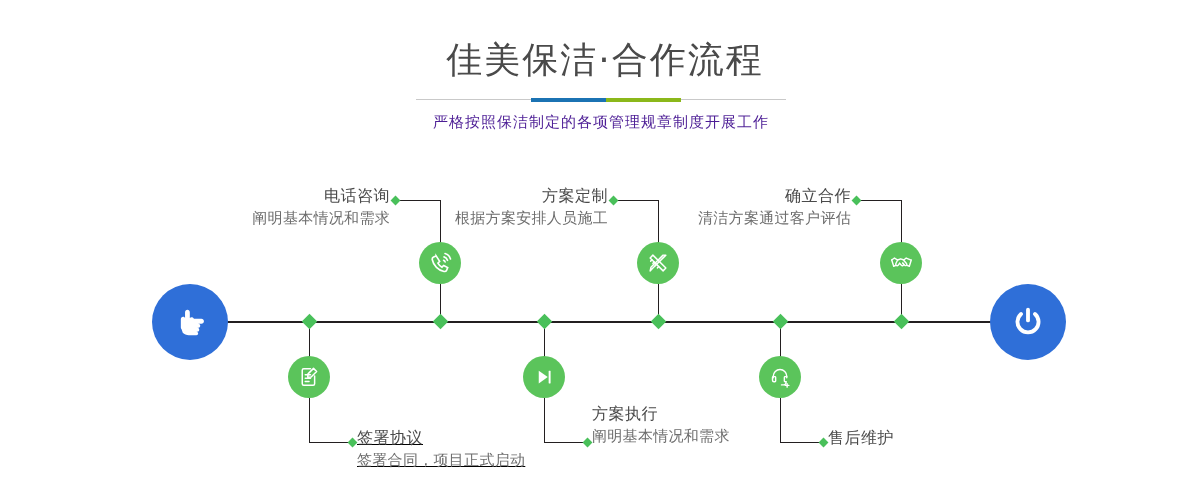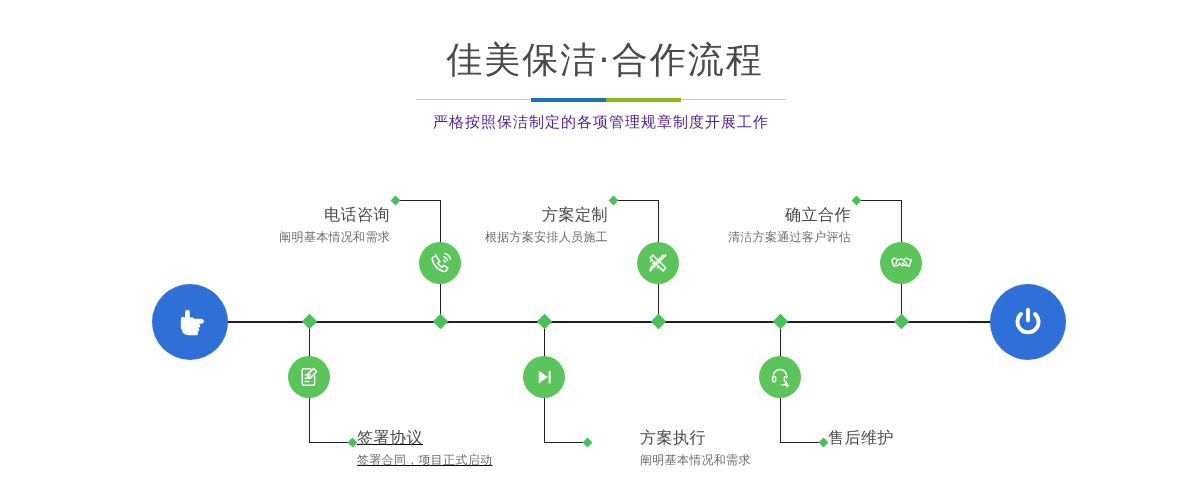--- a/index.html
+++ b/index.html
@@ -67,22 +67,22 @@
   .hstem{position:absolute;background:#231f20;height:1px;}
 
   .diamond{
     position:absolute;width:11px;height:11px;background:#49c05a;
     transform:rotate(45deg);
   }
   .diamond.small{width:7px;height:7px;}
 
   .lbl{position:absolute;white-space:nowrap;}
   .lbl .t{font-size:16px;color:#4a4a4a;line-height:20px;letter-spacing:0.5px;}
-  .lbl .d{font-size:12px;color:#6d6d6d;line-height:18px;margin-top:3px;letter-spacing:0.3px;}
-  .lbl.up{text-align:right;margin-top:19px;}
+  .lbl .d{font-size:15px;color:#6d6d6d;line-height:18px;margin-top:3px;letter-spacing:0.3px;}
+  .lbl.up{text-align:right;}
   .lbl.down{text-align:left;}
 </style>
 </head>
 <body>
 
 <div class="stage">
 
   <div class="header">
     <div class="title">佳美保洁·合作流程</div>
     <div class="divider">
@@ -185,21 +185,21 @@
     <div class="node" style="left:523px;top:356px;">
       <div class="circle">
         <span>
           <svg width="24" height="24" viewBox="0 0 32 32" fill="#ffffff">
             <path d="M9 7.5 21 16 9 24.5z"></path>
             <rect x="22.2" y="7.5" width="2.6" height="17" rx="0.6"></rect>
           </svg>
         </span>
       </div>
     </div>
-    <div class="lbl down" style="left:592px;top:428px;width:280px;margin-left:48px;">
+    <div class="lbl down" style="left:592px;top:404px;width:280px;">
       <div class="t">方案执行</div>
       <div class="d">阐明基本情况和需求</div>
     </div>
   </div>
 
   <div>
     <div class="stem" style="left:901px;top:200px;height:121px;"></div>
     <div class="hstem" style="left:857px;top:200px;width:44px;"></div>
     <div class="diamond small" style="left:853px;top:197px;"></div>
     <div class="diamond" style="left:896px;top:316px;"></div>

